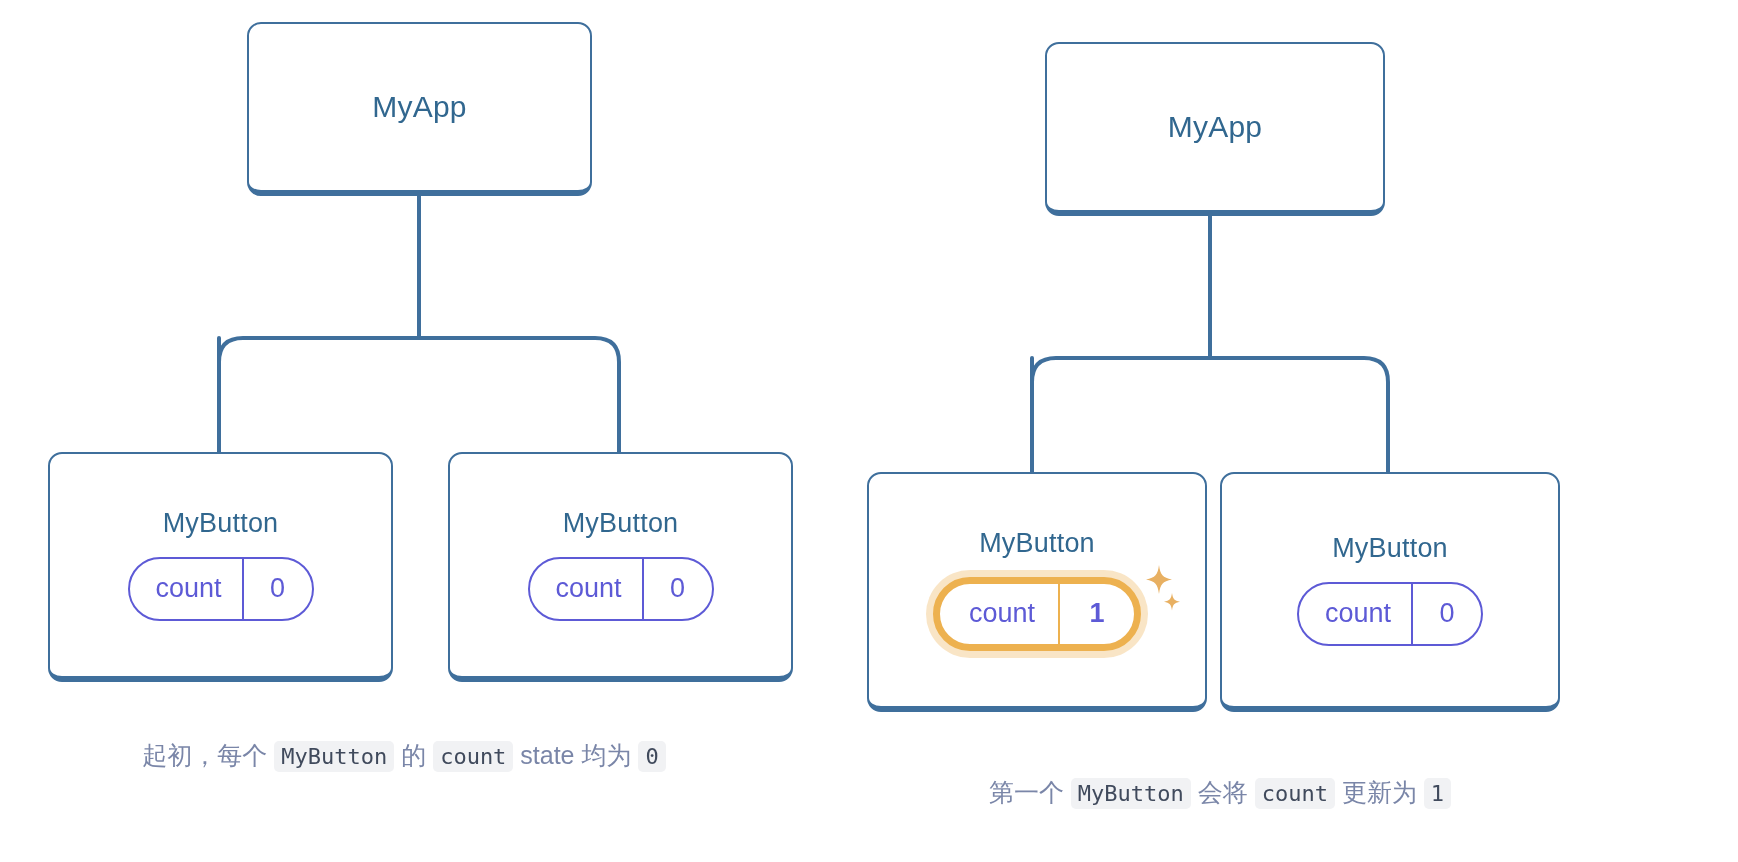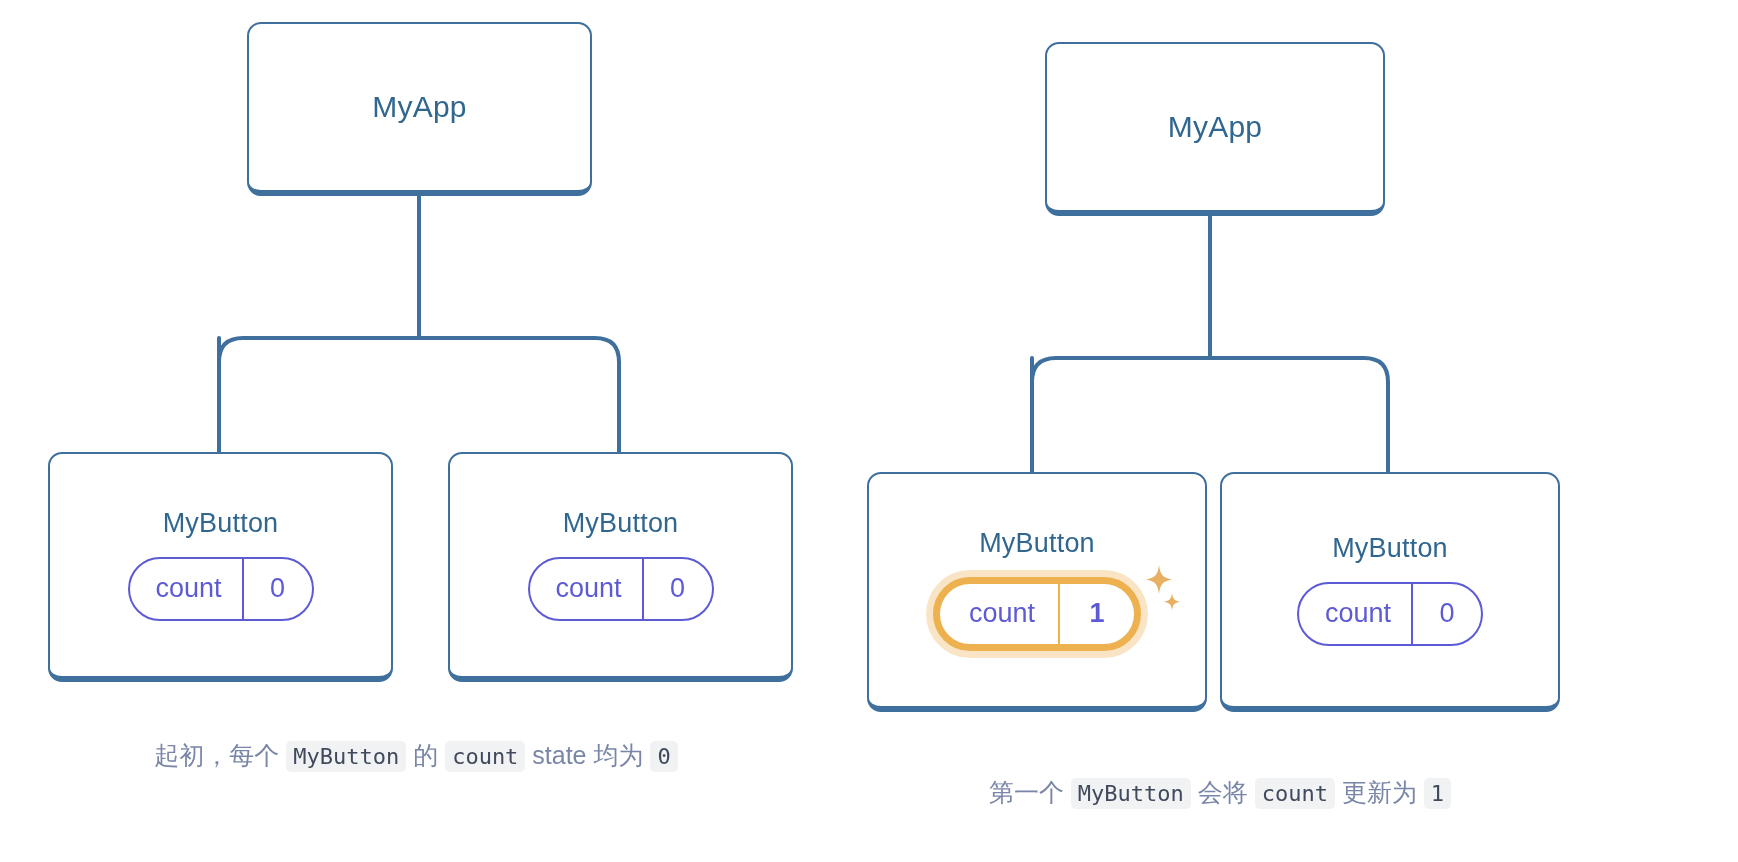--- a/index.html
+++ b/index.html
@@ -167,21 +167,21 @@
     <div class="node" style="left:448px; top:452px; width:345px; height:230px;">
       <div class="node-title small">MyButton</div>
       <div class="pill-wrap">
         <div class="pill">
           <div class="cell cell-key">count</div>
           <div class="cell cell-val">0</div>
         </div>
       </div>
     </div>
 
-    <div class="caption" style="left:36px; top:736px; width:760px;text-align:center;">
+    <div class="caption" style="left:24px; top:736px; width:760px;text-align:center;">
       <span>起初，每个 </span><code>MyButton</code><span> 的 </span><code>count</code><span> state 均为 </span><code>0</code>
     </div>
   </div>
 
   <div class="panel panel-right">
 
     <svg class="links" width="858" height="700">
       <g fill="none" stroke="#3f6f9c" stroke-width="4" stroke-linecap="round">
         <path d="M 330 216 L 330 358"></path>
         <path d="M 152 382 Q 152 358 176 358 L 484 358 Q 508 358 508 382 L 508 472"></path>

